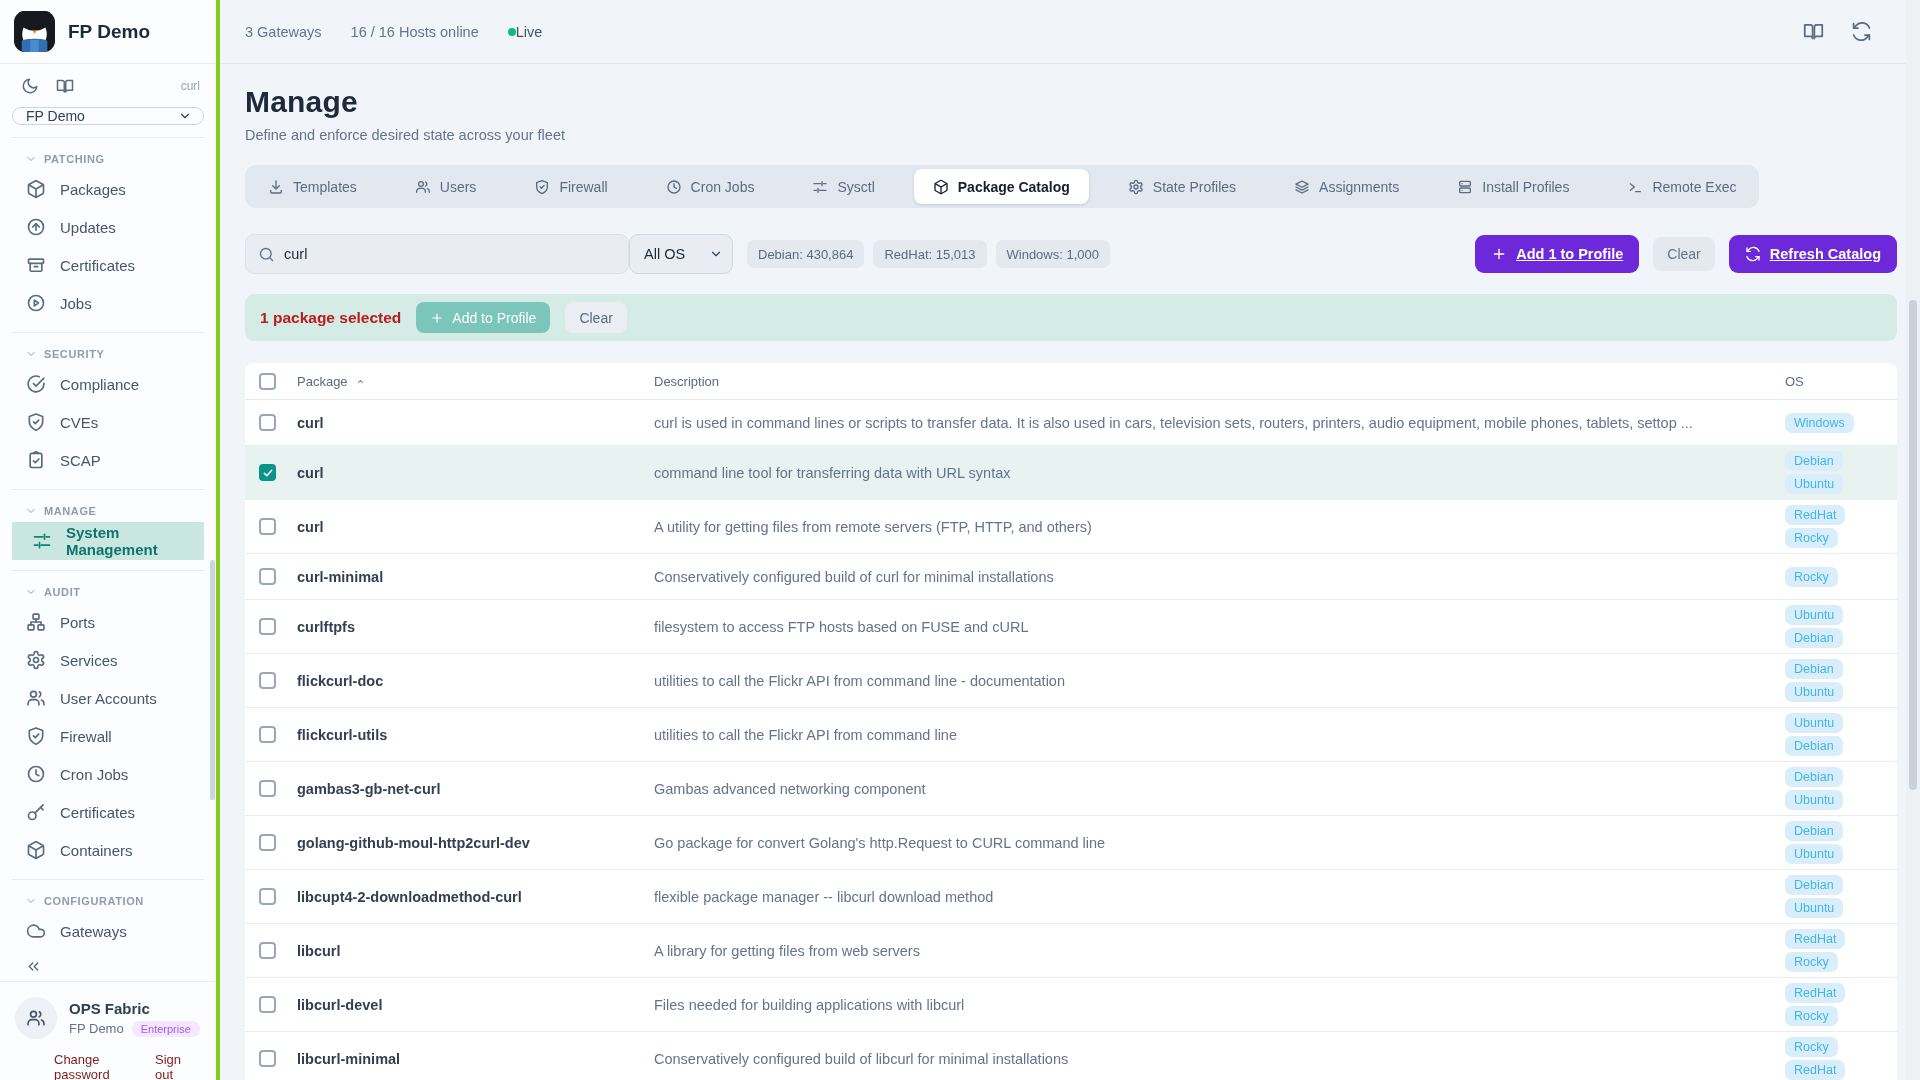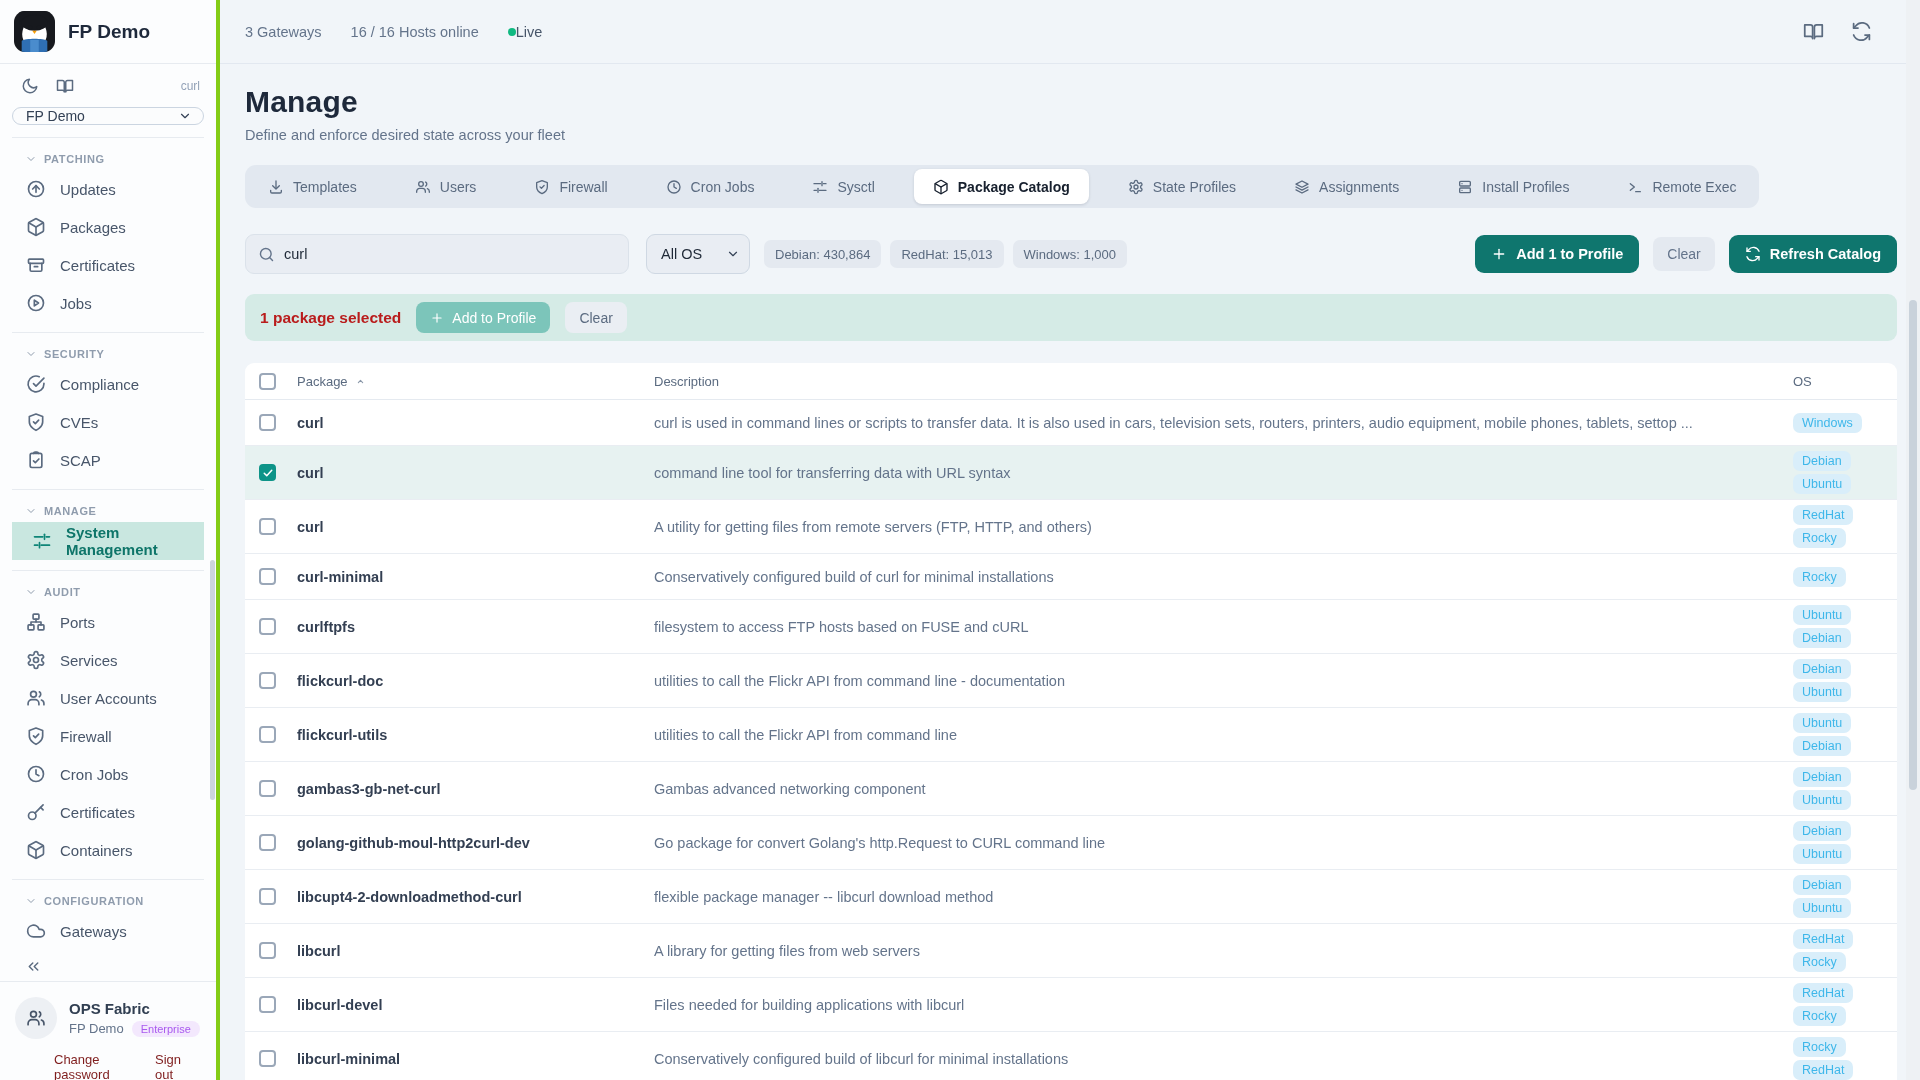--- a/index.html
+++ b/index.html
@@ -46,37 +46,37 @@
 
   .tabs { margin-top:22px; display:inline-flex; gap:20px; background:#e2e8f0; border-radius:11px; padding:4px; }
   .tab { display:flex; align-items:center; gap:9px; height:35px; padding:0 19px; border-radius:8px; font-size:14px; color:#5b6b80; cursor:default; }
   .tab svg { width:16px; height:16px; }
   .tab.active { background:#fff; color:#17202e; font-weight:bold; box-shadow:0 1px 3px rgba(15,23,42,.14); }
 
   .filter-row { margin-top:26px; display:flex; align-items:center; }
   .search-box { width:384px; height:40px; background:#e9edf3; border:1px solid #dbe2ea; border-radius:9px; display:flex; align-items:center; gap:9px; padding:0 12px; color:#64748b; }
   .search-box svg { width:17px; height:17px; }
   .search-box input { flex:1; border:none; outline:none; background:transparent; font-size:14.5px; color:#1f2937; font-family:inherit; }
-  .os-select { margin-left:17px; width:104px; height:40px; background:#e9edf3; border:1px solid #cfd8e3; border-radius:9px; display:flex; align-items:center; justify-content:space-between; padding:0 9px 0 14px; font-size:14.5px; color:#1f2937; }
+  .os-select { width:104px; height:40px; background:#e9edf3; border:1px solid #cfd8e3; border-radius:9px; display:flex; align-items:center; justify-content:space-between; padding:0 9px 0 14px; font-size:14.5px; color:#1f2937; }
   .os-select svg { width:14px; height:14px; color:#334155; }
   .count-badges { display:flex; gap:9px; margin-left:14px; }
   .count-badge { height:28px; display:flex; align-items:center; padding:0 11px; background:#e4e9f0; border-radius:7px; font-size:13px; color:#5b6b80; }
   .filter-actions { margin-left:auto; display:flex; align-items:center; gap:14px; }
-  .btn-teal { background:#0f766e; color:#fff; border:none; height:38px; border-radius:9px; display:flex; align-items:center; gap:9px; padding:0 16px; font-size:14.5px; font-weight:bold; font-family:inherit; }
+  .btn-teal { background:#6d28d9; color:#fff; border:none; height:38px; border-radius:9px; display:flex; align-items:center; gap:9px; padding:0 16px; font-size:14.5px; font-weight:bold; font-family:inherit;text-decoration:underline; }
   .btn-teal svg { width:16px; height:16px; }
   .btn-light { background:#e4e9f0; color:#64748b; border:none; height:34px; border-radius:8px; padding:0 14px; font-size:14px; font-family:inherit; }
 
   .selection-bar { margin-top:20px; height:47px; background:#d5ebe6; border-radius:9px; display:flex; align-items:center; gap:15px; padding:0 15px; }
   .selection-text { color:#b91c1c; font-weight:bold; font-size:15.5px; }
   .btn-add { background:#7cc5ba; color:#fff; border:none; height:31px; border-radius:8px; display:flex; align-items:center; gap:8px; padding:0 14px; font-size:14px; font-family:inherit; }
   .btn-add svg { width:14px; height:14px; }
   .btn-clear2 { background:#eaeef3; color:#5b6b80; border:none; height:31px; border-radius:8px; padding:0 14px; font-size:14px; font-family:inherit; }
 
   .table-card { margin-top:22px; background:#fff; border-radius:9px 9px 0 0; }
-  .thead, .trow { display:grid; grid-template-columns:38px 357px 1fr 100px; align-items:center; padding-left:14px; padding-right:4px; }
+  .thead, .trow { display:grid; grid-template-columns:38px 357px 1fr 100px; align-items:center; padding-left:14px; padding-right:12px; }
   .thead { height:37px; border-bottom:1px solid #e5eaf0; font-size:13px; color:#5b6b80; }
   .th-package { display:flex; align-items:center; gap:6px; }
   .th-package svg { width:13px; height:13px; color:#8b98a9; }
   .trow { min-height:46px; padding-top:5px; padding-bottom:5px; border-bottom:1px solid #e9edf2; }
   .trow.selected { background:#e7f2f1; }
   .pkg { font-size:14.5px; font-weight:bold; color:#333f52; }
   .desc { font-size:14.5px; color:#64748b; white-space:nowrap; overflow:hidden; }
   .os-cell { display:flex; flex-direction:column; gap:3px; align-items:flex-start; }
   .os-badge { background:#d9eefa; color:#3eb7ea; font-size:12.5px; padding:3px 9px; border-radius:7px; }
   .checkbox { width:17px; height:17px; border:2px solid #9aa7b8; border-radius:4px; background:#fff; }
@@ -127,33 +127,33 @@
   <nav id="side-nav">
       <div class="divider"></div>
       <div class="section-label">
         <svg class="ic" width="12" height="12" viewBox="0 0 24 24">
           <path d="m6 9 6 6 6-6"></path>
         </svg>
         <span>PATCHING</span>
       </div>
       <div class="nav-item">
         <svg class="ic" width="20" height="20" viewBox="0 0 24 24">
+          <path d="M21 16V8a1.8 1.8 0 0 0-.9-1.6l-7.2-4.1a1.8 1.8 0 0 0-1.8 0L3.9 6.4A1.8 1.8 0 0 0 3 8v8a1.8 1.8 0 0 0 .9 1.6l7.2 4.1a1.8 1.8 0 0 0 1.8 0l7.2-4.1A1.8 1.8 0 0 0 21 16z"></path>
+          <path d="M3.3 7 12 12l8.7-5"></path>
+          <path d="M12 22V12"></path>
+        </svg>
+        <span>Packages</span>
+      </div>
+      <div class="nav-item">
+        <svg class="ic" width="20" height="20" viewBox="0 0 24 24">
           <circle cx="12" cy="12" r="9"></circle>
           <path d="M12 16V8"></path>
           <path d="m8 12 4-4 4 4"></path>
         </svg>
         <span>Updates</span>
-      </div>
-      <div class="nav-item">
-        <svg class="ic" width="20" height="20" viewBox="0 0 24 24">
-          <path d="M21 16V8a1.8 1.8 0 0 0-.9-1.6l-7.2-4.1a1.8 1.8 0 0 0-1.8 0L3.9 6.4A1.8 1.8 0 0 0 3 8v8a1.8 1.8 0 0 0 .9 1.6l7.2 4.1a1.8 1.8 0 0 0 1.8 0l7.2-4.1A1.8 1.8 0 0 0 21 16z"></path>
-          <path d="M3.3 7 12 12l8.7-5"></path>
-          <path d="M12 22V12"></path>
-        </svg>
-        <span>Packages</span>
       </div>
       <div class="nav-item">
         <svg class="ic" width="20" height="20" viewBox="0 0 24 24">
           <rect x="3" y="5" width="18" height="5" rx="1"></rect>
           <path d="M5 10v8a1.5 1.5 0 0 0 1.5 1.5h11A1.5 1.5 0 0 0 19 18v-8"></path>
           <path d="M10 14h4"></path>
         </svg>
         <span>Certificates</span>
       </div>
       <div class="nav-item">

